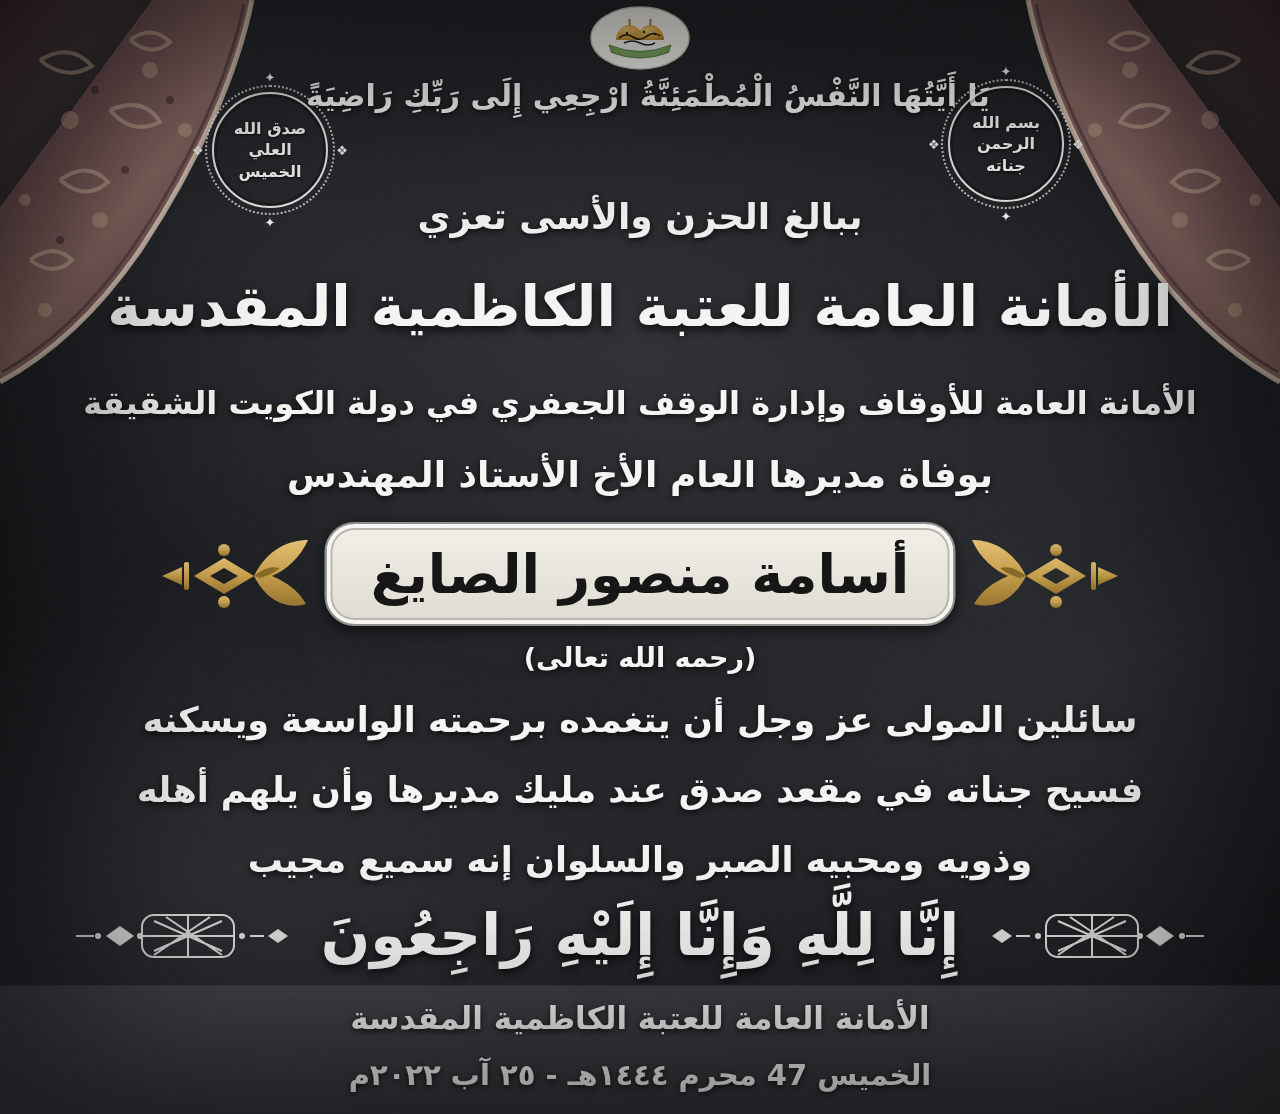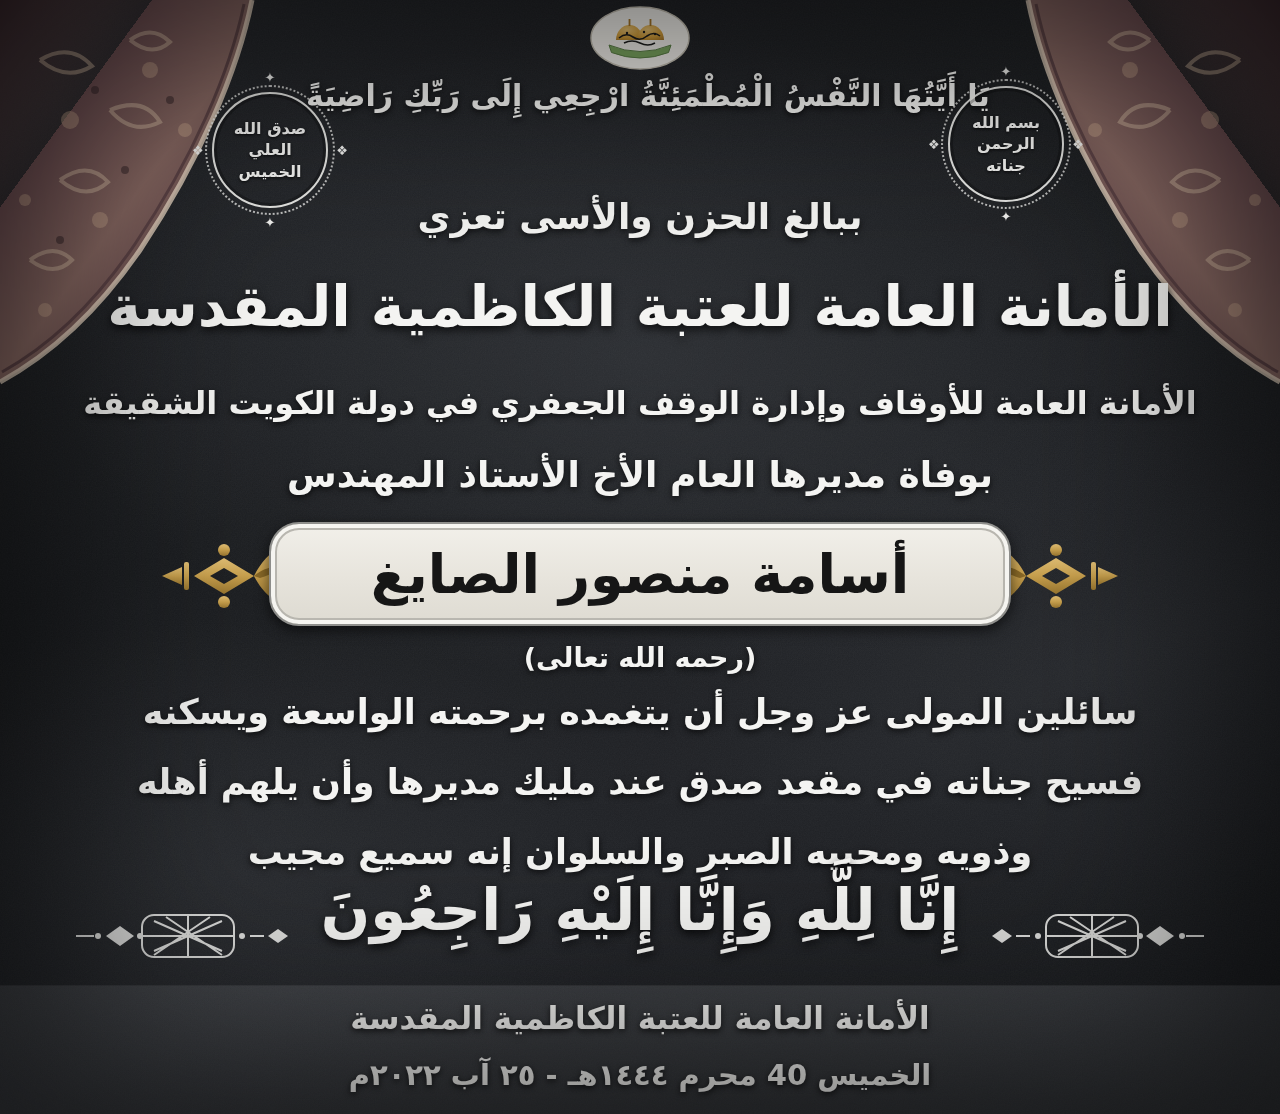--- a/index.html
+++ b/index.html
@@ -27,21 +27,21 @@
 
   .txt { text-shadow: 0 2px 6px rgba(0,0,0,0.75); font-weight:bold; }
 
   .verse-line   { font-size:30px; letter-spacing:0.5px;padding-left:16px; }
   .intro-line   { font-size:36px; }
   .org-big      { font-size:57px; line-height:125px; letter-spacing:-1px;
                   text-shadow:0 3px 10px rgba(0,0,0,0.8); }
   .condoled     { font-size:32px; }
   .deceased-t   { font-size:36px; }
   .mercy        { font-size:27px; }
-  .prayer       { font-size:35px; }
+  .prayer       { font-size:35px;margin-top:8px; }
   .istirja      { font-size:58px; letter-spacing:-1px; text-shadow:0 3px 10px rgba(0,0,0,0.85); }
   .footer-org   { font-size:31px; }
   .date-line    { font-size:29px; }
 
   
   .corner { width:360px; height:390px; top:0; pointer-events:none; }
   .corner.left  { left:0; }
   .corner.right { right:0; transform:scaleX(-1); }
 
   
@@ -62,21 +62,21 @@
   .tick.n { top:-24px; left:50%; transform:translateX(-50%); }
   .tick.s { bottom:-24px; left:50%; transform:translateX(-50%); }
   .tick.e { right:-22px; top:50%; transform:translateY(-50%); }
   .tick.w { left:-22px; top:50%; transform:translateY(-50%); }
   .medallion.ml { left:212px; top:92px; }
   .medallion.mr { right:216px; top:86px; }
 
   
   .banner {
     top:522px; left:50%; transform:translateX(-50%);
-    width:742px; height:104px;
+    width:631px; height:104px;
     background: linear-gradient(180deg,#f2f0ea 0%, #e7e4dc 55%, #dedbd2 100%);
     border:2px solid #8f8f8c; border-radius:30px;
     box-shadow: inset 0 0 0 4px #f7f6f2, inset 0 0 0 6px #b9b7b0, 0 4px 14px rgba(0,0,0,0.6);
     display:flex; align-items:center; justify-content:center;
   }
   .banner .name { font-size:54px; font-weight:bold; color:#161616; text-shadow:none; }
 
   .fleur { top:538px; width:152px; height:76px; }
   .fleur.fl { left:160px; }
   .fleur.fr { right:160px; transform:scaleX(-1); }
@@ -276,20 +276,20 @@
     </g>
     <g fill="#ececea">
       <path d="M34,31 l14,-10 14,10 -14,10 z"></path>
       <path d="M196,31 l10,-7 10,7 -10,7 z"></path>
       <circle cx="26" cy="31" r="3"></circle>
         <circle cx="68" cy="31" r="3"></circle>
         <circle cx="170" cy="31" r="3"></circle>
     </g>
   </svg>
 
-  <div class="abs ctr txt istirja" style="top:876px;">إِنَّا لِلَّهِ وَإِنَّا إِلَيْهِ رَاجِعُونَ</div>
+  <div class="abs ctr txt istirja" style="top:901px;">إِنَّا لِلَّهِ وَإِنَّا إِلَيْهِ رَاجِعُونَ</div>
 
   <div class="abs footer-band">
     <div class="ctr txt footer-org" style="position:absolute; top:14px;">الأمانة العامة للعتبة الكاظمية المقدسة</div>
-    <div class="ctr txt date-line" style="position:absolute; top:72px;">الخميس 40 محرم ١٤٤٤هـ - ٢٥ آب ٢٠٢٢م</div>
+    <div class="ctr txt date-line" style="position:absolute; top:72px;">الخميس 47 محرم ١٤٤٤هـ - ٢٥ آب ٢٠٢٢م</div>
   </div>
 
 </div>
 
 </body></html>

